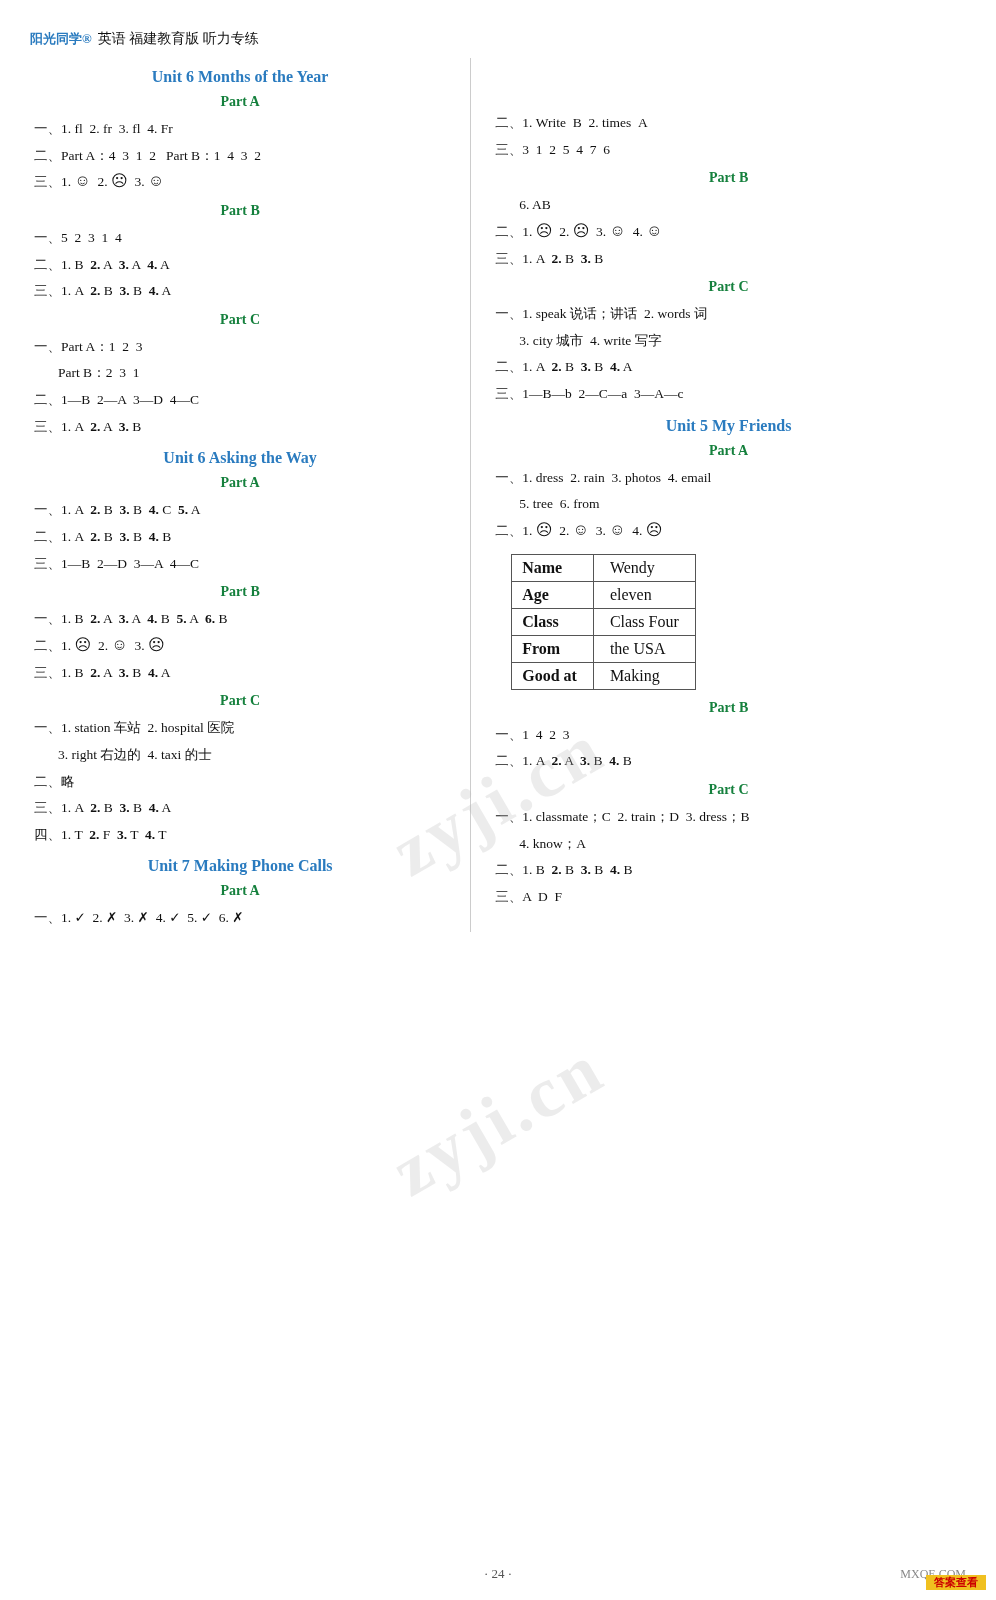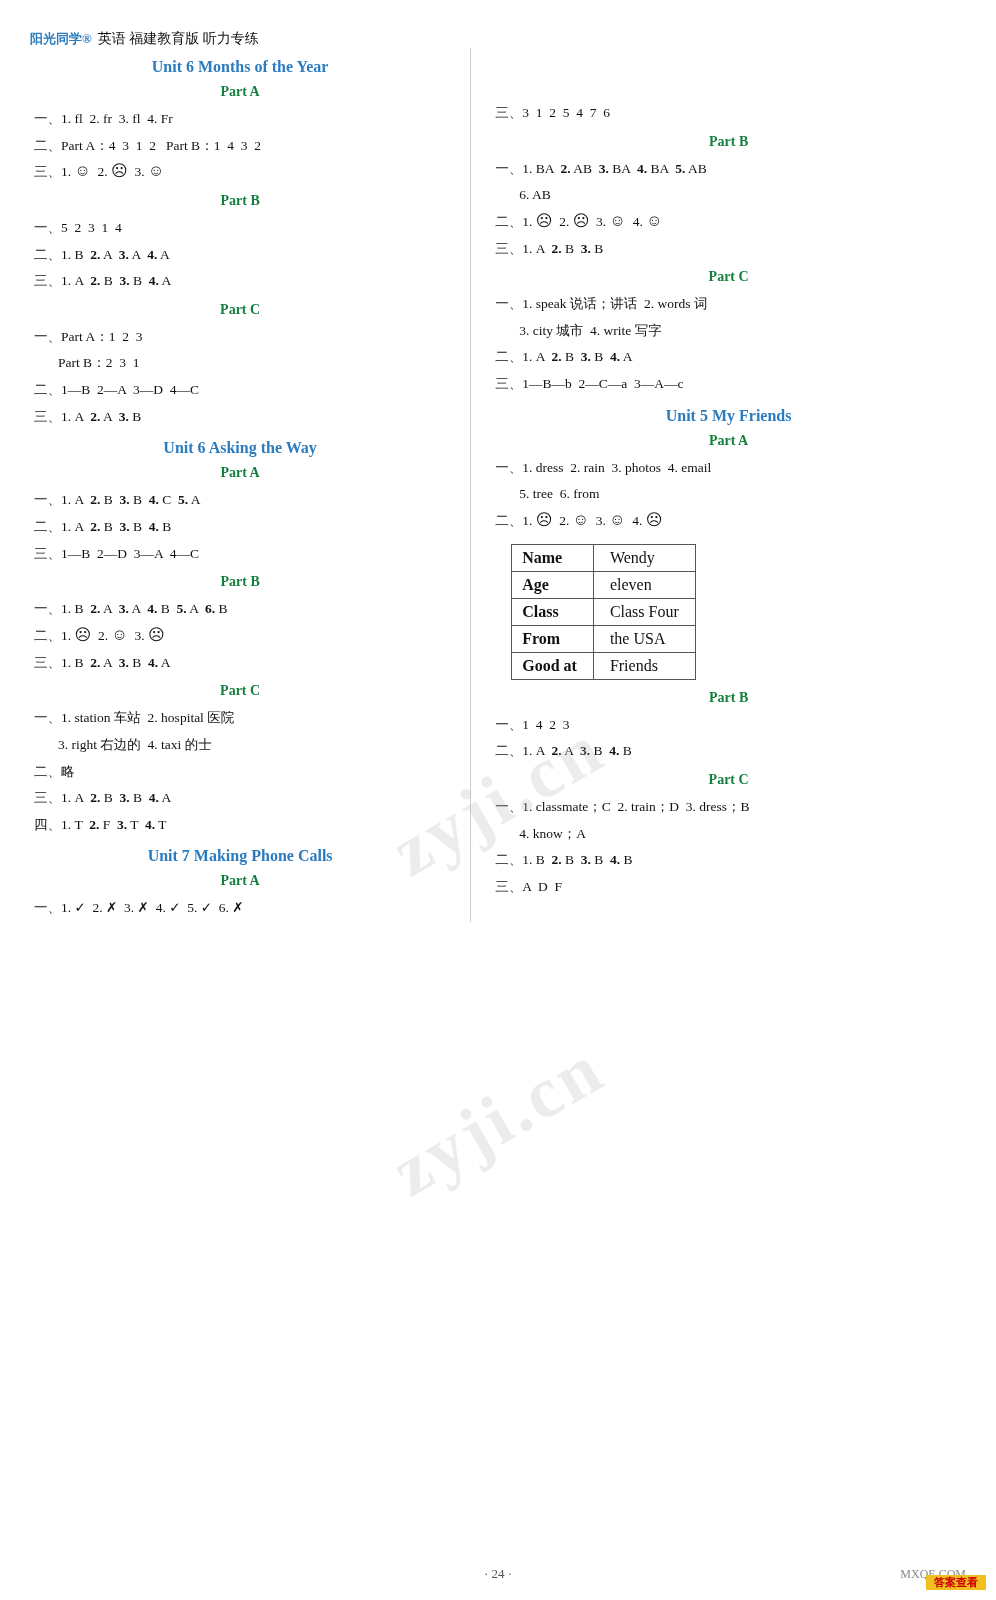--- a/index.html
+++ b/index.html
@@ -15,20 +15,21 @@
     }
     .page {
       width: 996px;
       min-height: 1600px;
       padding: 30px 30px 40px 30px;
       position: relative;
     }
     .header {
       display: flex;
       align-items: center;
+      margin-bottom: 10px;
     }
     .header-logo {
       color: #2a7bbf;
       font-size: 13px;
       font-weight: bold;
       margin-right: 6px;
     }
     .header-title {
       font-size: 14px;
       font-weight: normal;
@@ -191,24 +192,24 @@
       <div class="unit-title">Unit 7   Making Phone Calls</div>
 
       <div class="part-title">Part A</div>
       <div class="answer-line">一、1. ✓ &nbsp;2. ✗ &nbsp;3. ✗ &nbsp;4. ✓ &nbsp;5. ✓ &nbsp;6. ✗</div>
 
     </div>
 
     <div class="col-right">
 
       <div style="margin-top:52px;"></div>
+      <div class="answer-line">二、1. Write &nbsp;B &nbsp;2. times &nbsp;A</div>
       <div class="answer-line">三、3 &nbsp;1 &nbsp;2 &nbsp;5 &nbsp;4 &nbsp;7 &nbsp;6</div>
 
       <div class="part-title">Part B</div>
-      <div class="answer-line">一、1. BA &nbsp;<b>2.</b> AB &nbsp;<b>3.</b> BA &nbsp;<b>4.</b> BA &nbsp;<b>5.</b> AB</div>
       <div class="answer-line indent2">6. AB</div>
       <div class="answer-line">二、1. <span class="smiley">☹</span> &nbsp;2. <span class="smiley">☹</span> &nbsp;3. <span class="smiley">☺</span> &nbsp;4. <span class="smiley">☺</span></div>
       <div class="answer-line">三、1. A &nbsp;<b>2.</b> B &nbsp;<b>3.</b> B</div>
 
       <div class="part-title">Part C</div>
       <div class="answer-line">一、1. speak 说话；讲话 &nbsp;2. words 词</div>
       <div class="answer-line indent2">3. city 城市 &nbsp;4. write 写字</div>
       <div class="answer-line">二、1. A &nbsp;<b>2.</b> B &nbsp;<b>3.</b> B &nbsp;<b>4.</b> A</div>
       <div class="answer-line">三、1—B—b &nbsp;2—C—a &nbsp;3—A—c</div>
 
@@ -232,21 +233,21 @@
         <tr>
           <td>Class</td>
           <td>Class Four</td>
         </tr>
         <tr>
           <td>From</td>
           <td>the USA</td>
         </tr>
         <tr>
           <td>Good at</td>
-          <td>Friends</td>
+          <td>Making</td>
         </tr>
       </tbody>
         </table>
 
       <div class="part-title">Part B</div>
       <div class="answer-line">一、1 &nbsp;4 &nbsp;2 &nbsp;3</div>
       <div class="answer-line">二、1. A &nbsp;<b>2.</b> A &nbsp;<b>3.</b> B &nbsp;<b>4.</b> B</div>
 
       <div class="part-title">Part C</div>
       <div class="answer-line">一、1. classmate；C &nbsp;2. train；D &nbsp;3. dress；B</div>

